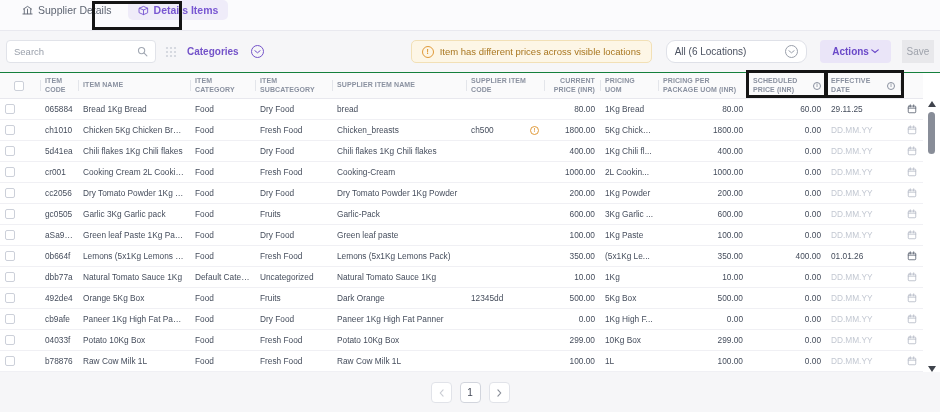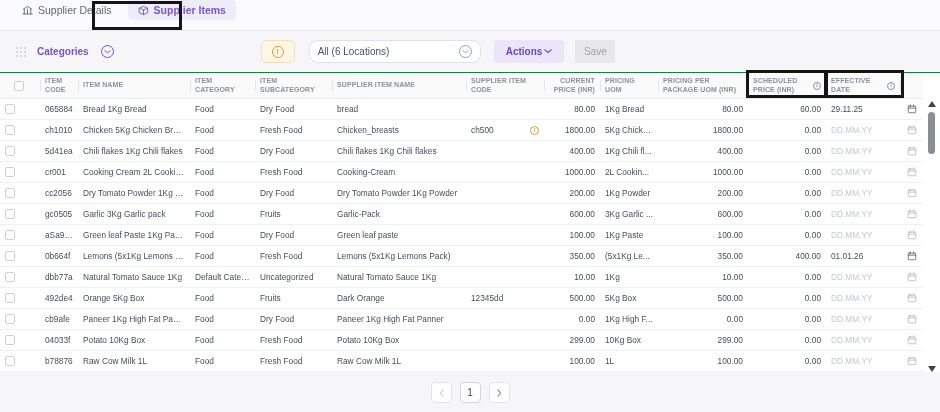--- a/index.html
+++ b/index.html
@@ -156,25 +156,32 @@
       <path d="M1.5 4.5L6 1.5l4.5 3"></path>
         <path d="M2.5 4.5v5M6 4.5v5M9.5 4.5v5M1 9.8h10"></path>
     </svg>
     <span>Supplier Details</span>
   </div>
   <div class="tab active">
     <svg viewBox="0 0 12 12" width="11" height="11" fill="none" stroke="currentColor" stroke-width="1" stroke-linecap="round" stroke-linejoin="round">
       <path d="M1.5 3.5L6 1.5l4.5 2v5L6 10.5l-4.5-2z"></path>
         <path d="M1.5 3.5L6 5.5l4.5-2M6 5.5v5"></path>
     </svg>
-    <span>Supplier Items</span>
+    <span>Details Items</span>
   </div>
 </div>
 
 <div class="toolbar">
+  <div class="search">
+    <input type="text" placeholder="Search" style="">
+    <svg viewBox="0 0 12 12" width="11" height="11">
+      <circle cx="5" cy="5" r="3.4" fill="none" stroke="#a2a8b3" stroke-width="1.2"></circle>
+      <line x1="7.8" y1="7.8" x2="10.8" y2="10.8" stroke="#a2a8b3" stroke-width="1.2" stroke-linecap="round"></line>
+    </svg>
+  </div>
 
   <span class="grid-icon">
     <svg viewBox="0 0 12 12" width="12" height="12" fill="#cfd3da">
       <circle cx="2" cy="2" r="1.1"></circle>
         <circle cx="6" cy="2" r="1.1"></circle>
         <circle cx="10" cy="2" r="1.1"></circle>
       <circle cx="2" cy="6" r="1.1"></circle>
         <circle cx="6" cy="6" r="1.1"></circle>
         <circle cx="10" cy="6" r="1.1"></circle>
       <circle cx="2" cy="10" r="1.1"></circle>
@@ -187,20 +194,21 @@
     <span>Categories</span>
     <span class="circ">
       <svg viewBox="0 0 10 6" width="7" height="4">
           <path d="M1 1l4 3.2L9 1" fill="none" stroke="currentColor" stroke-width="1.5" stroke-linecap="round"></path>
         </svg>
     </span>
   </div>
 
   <div class="warning-banner">
     <span class="warn-circle">!</span>
+    <span>Item has different prices across visible locations</span>
   </div>
 
   <div class="locations">
     <span>All (6 Locations)</span>
     <span class="circ">
       <svg viewBox="0 0 10 6" width="7" height="4">
           <path d="M1 1l4 3.2L9 1" fill="none" stroke="currentColor" stroke-width="1.5" stroke-linecap="round"></path>
         </svg>
     </span>
   </div>

